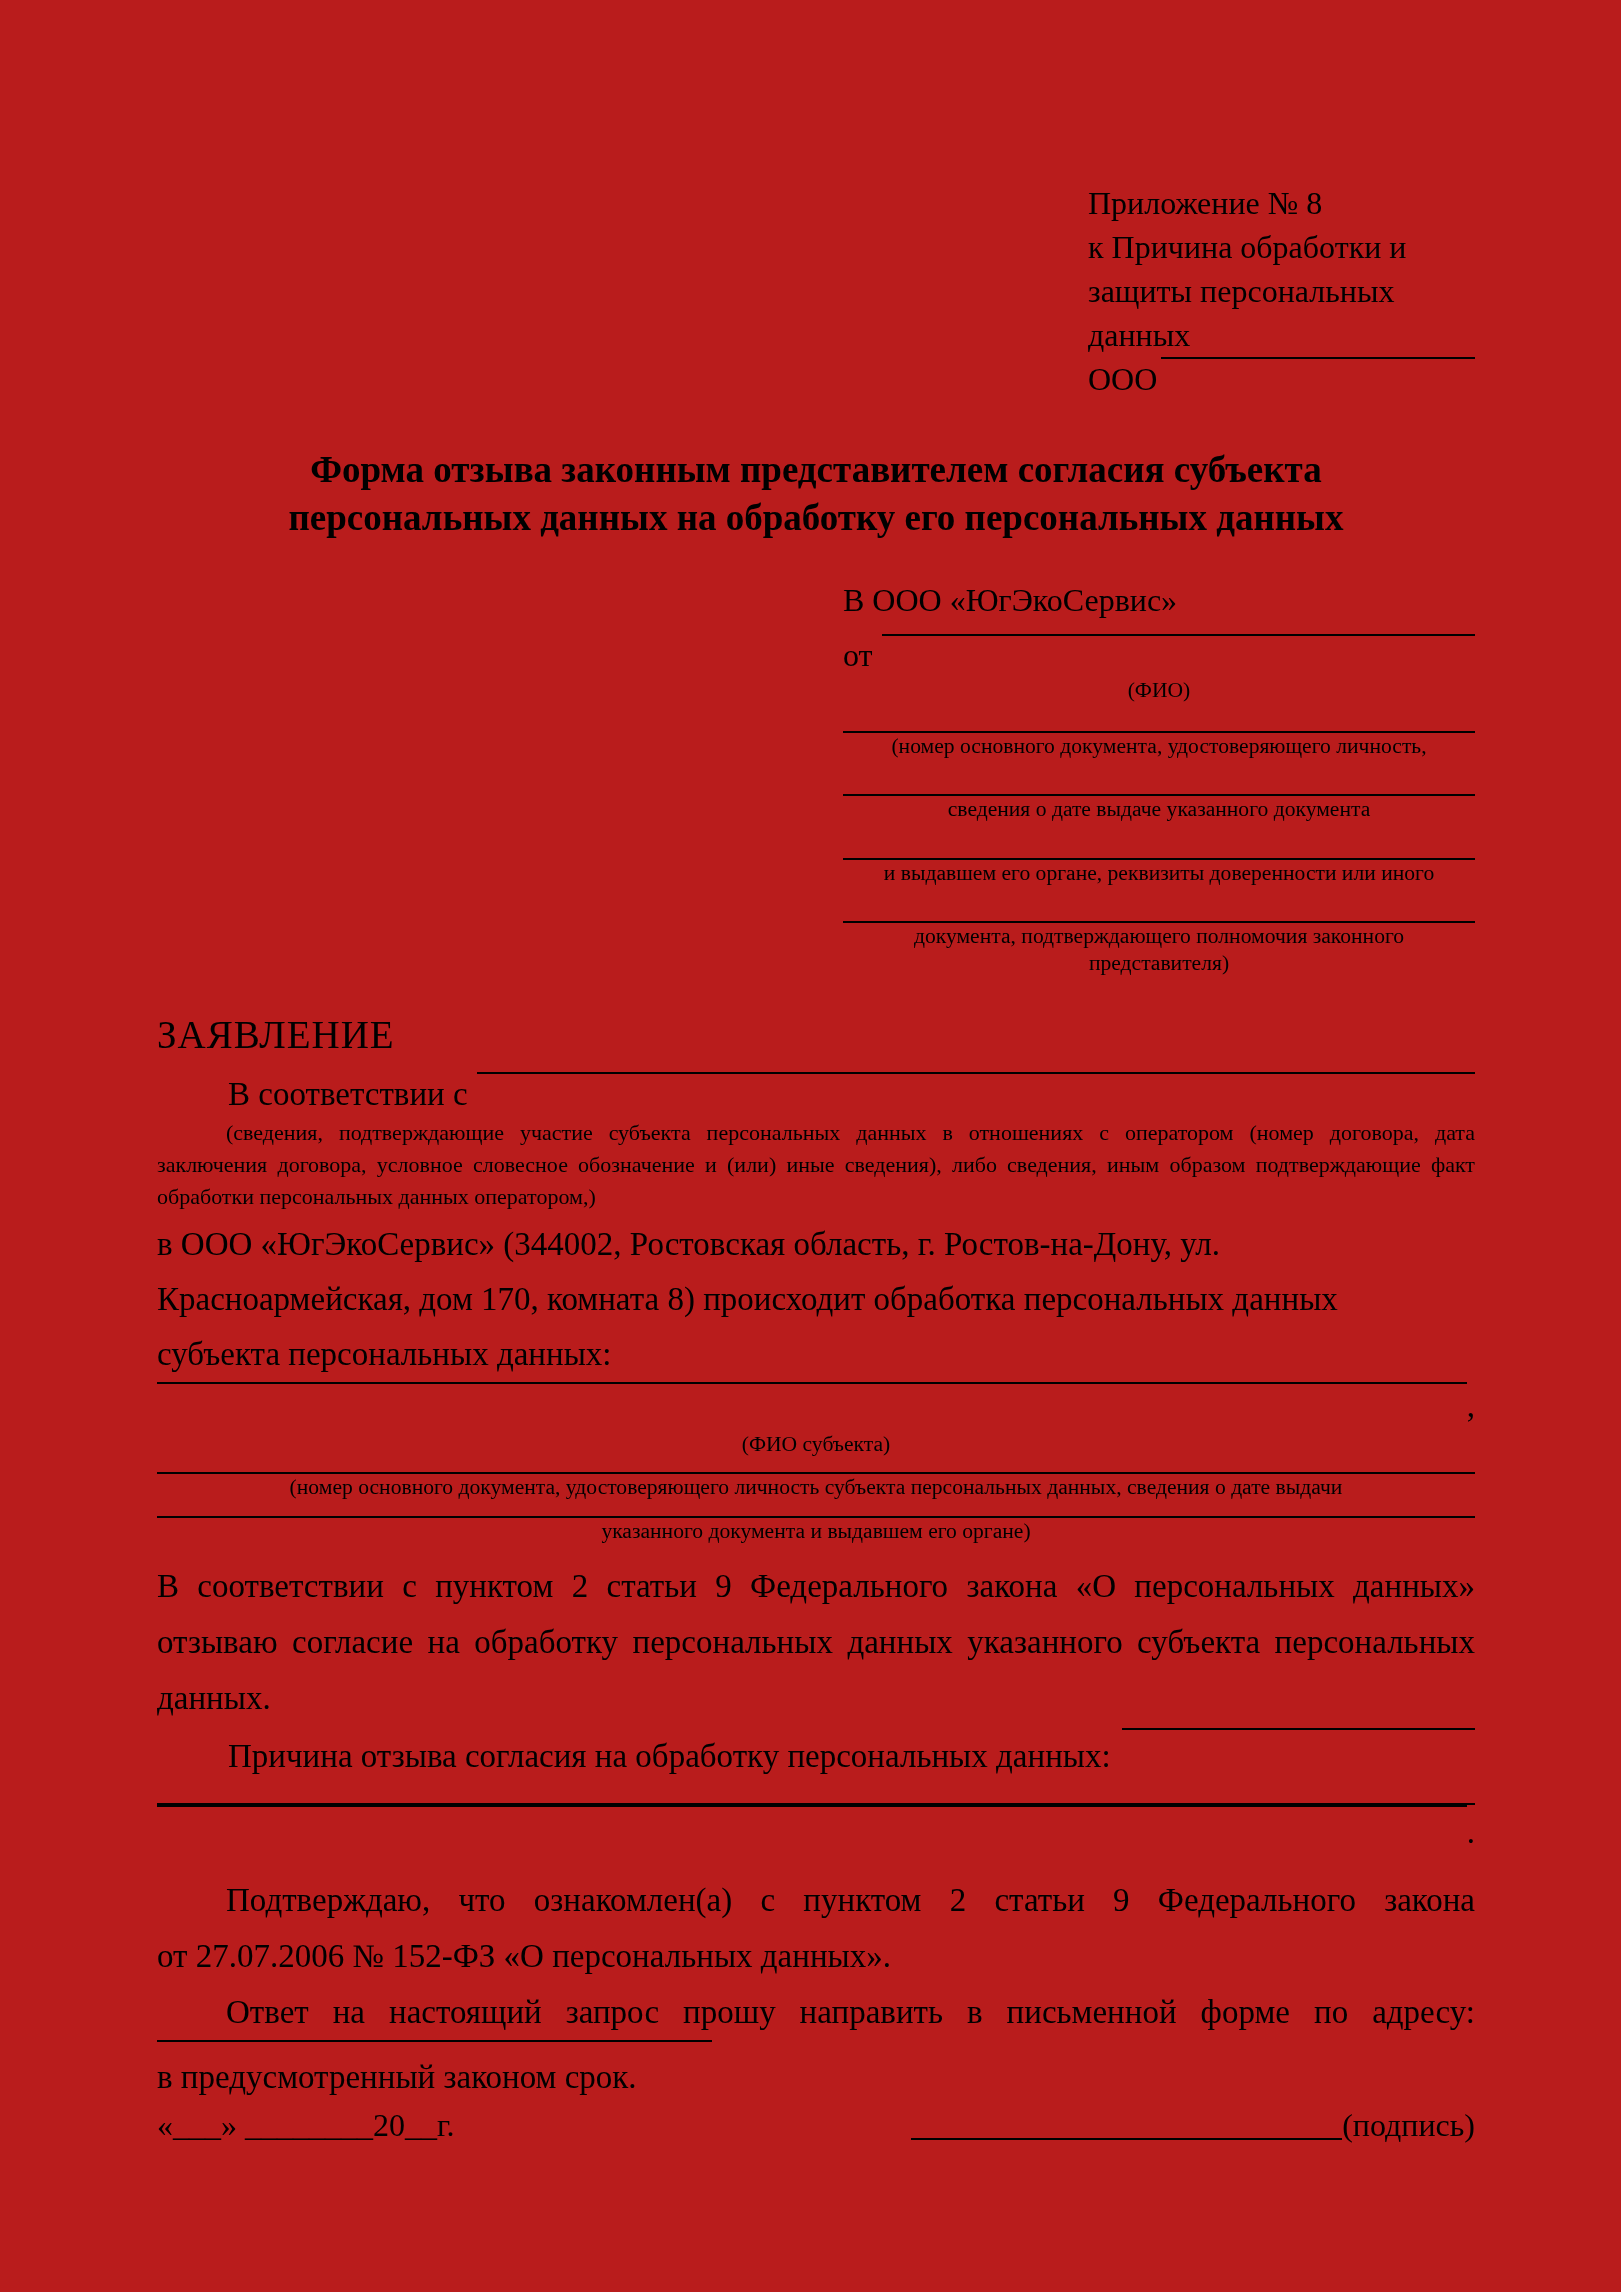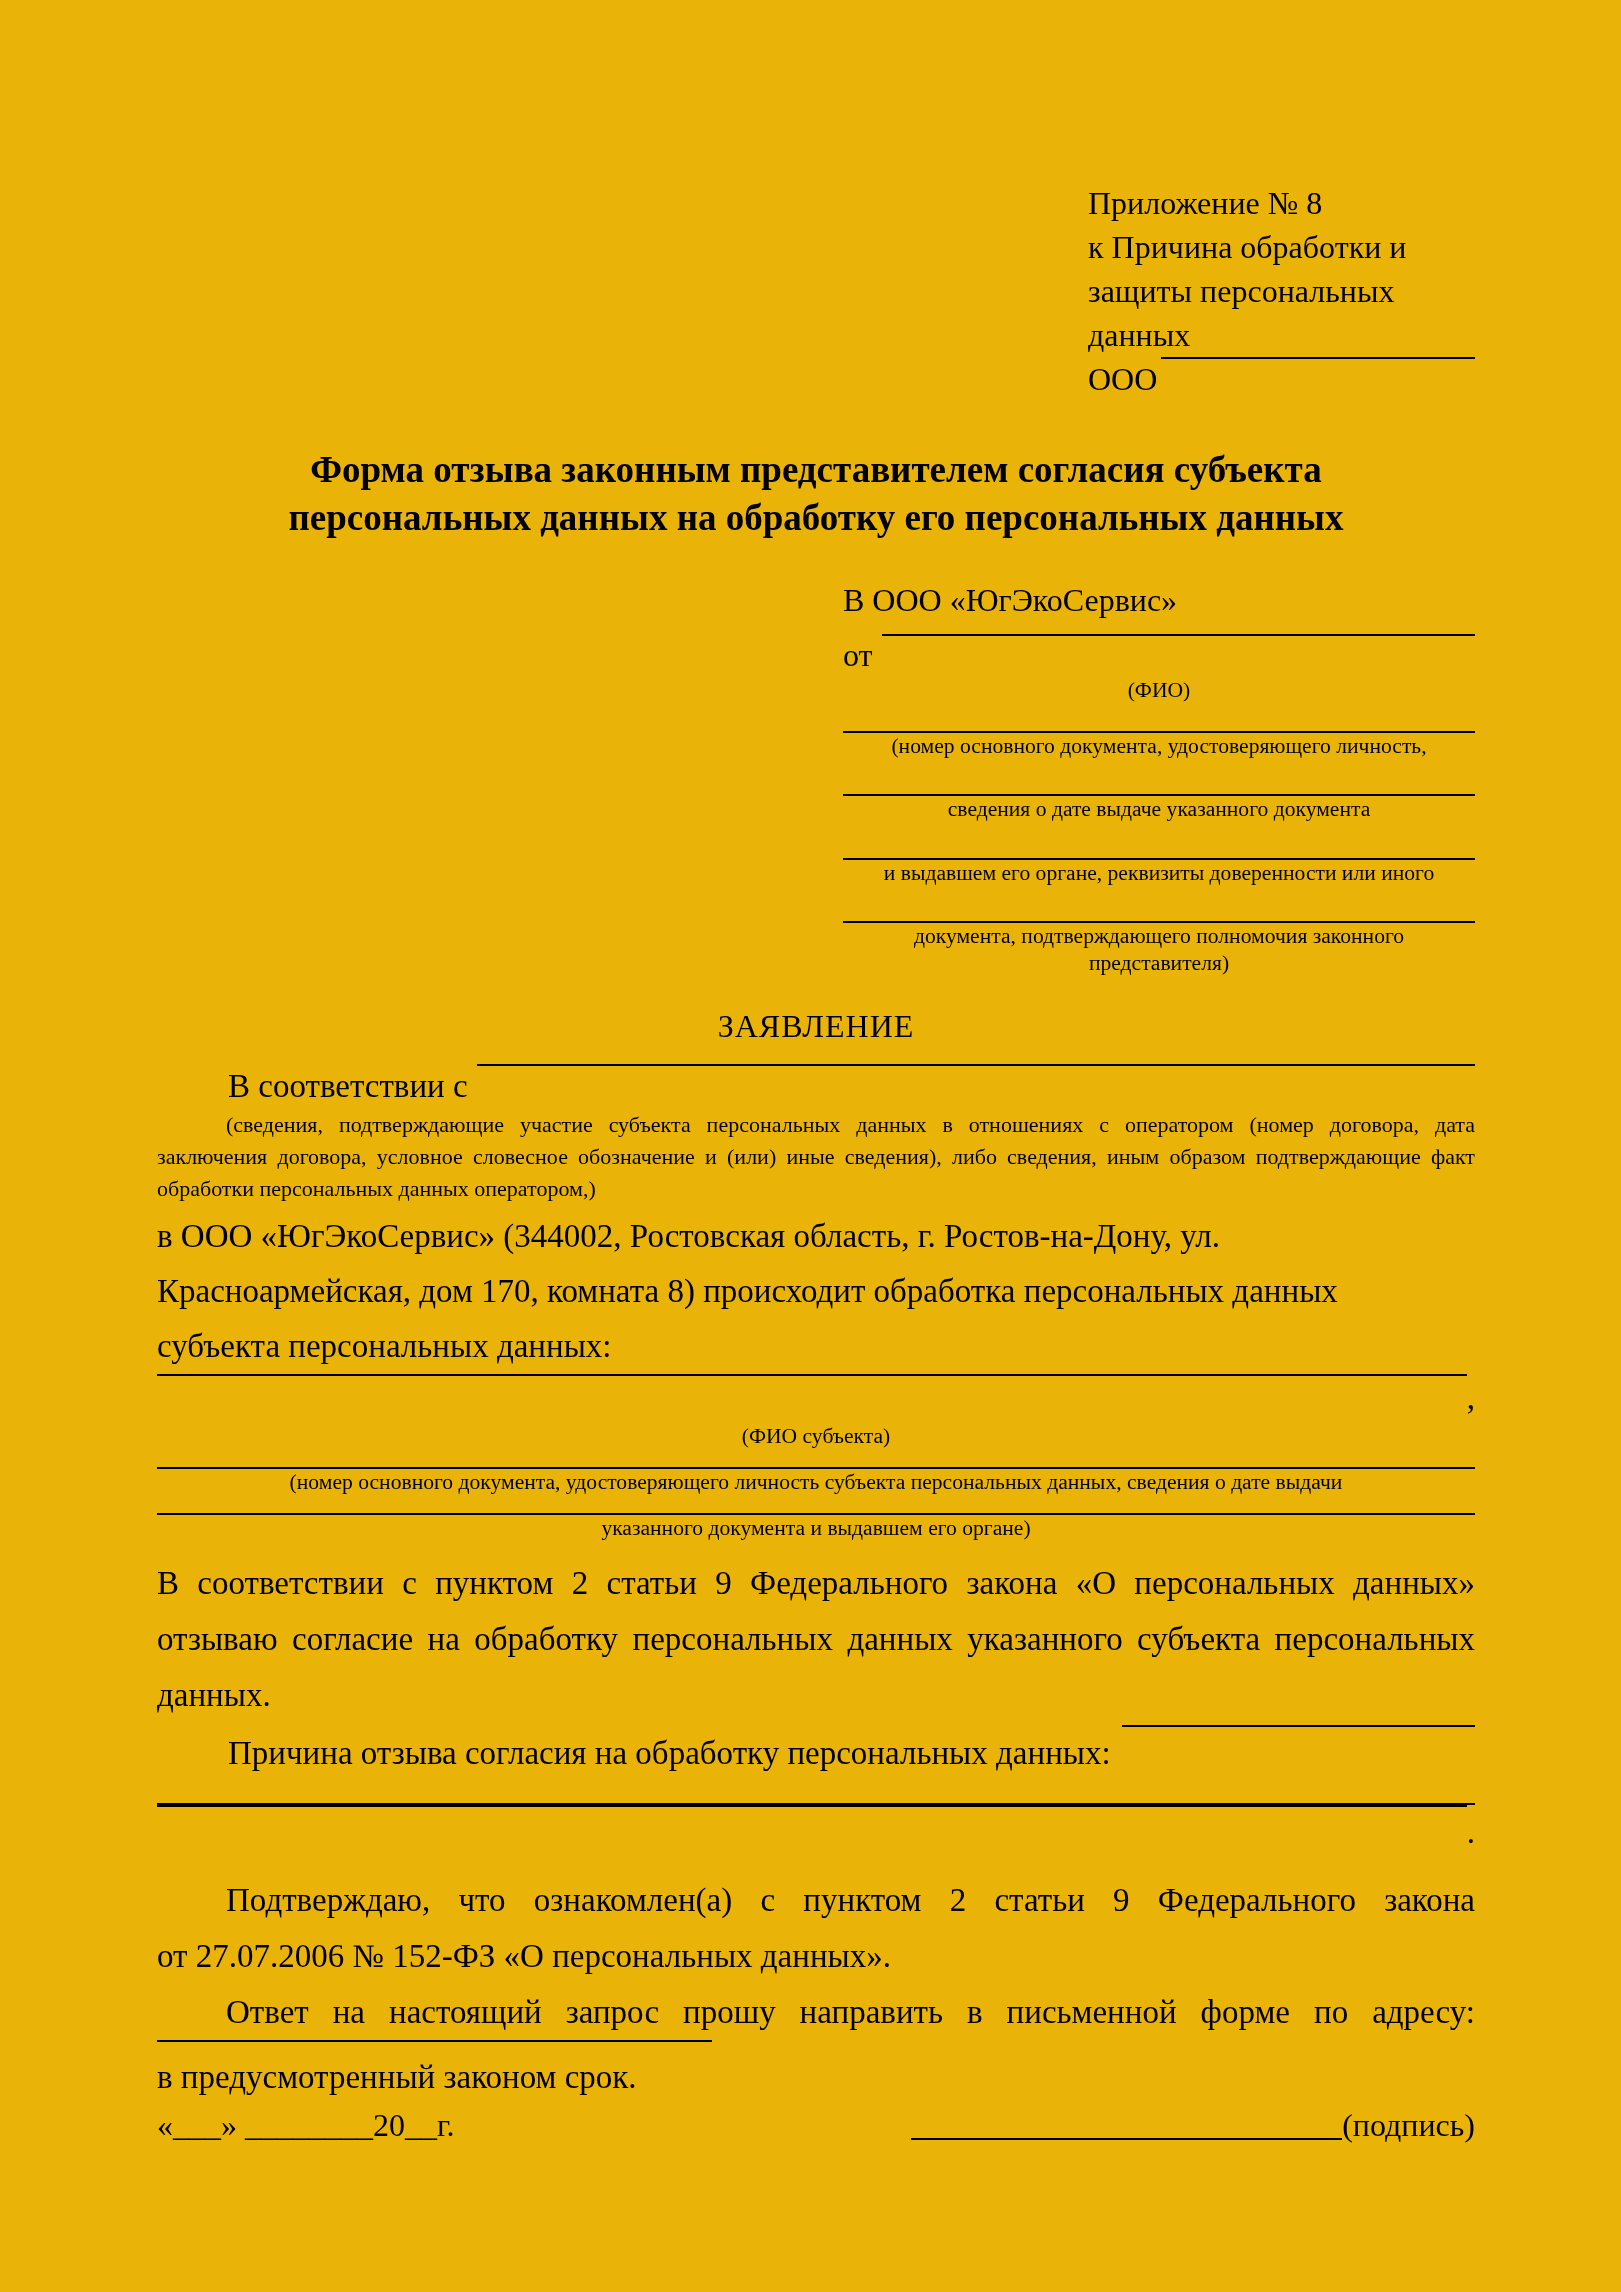--- a/index.html
+++ b/index.html
@@ -1,17 +1,17 @@
 <!DOCTYPE html>
 <html><head>
 <meta charset="utf-8">
 <style>
   html,body{margin:0;padding:0;background:#e8e8e8;}
   .page{
-    width:1621px;height:2293px;background:#eab308;color:#000;
+    width:1621px;height:2293px;background:#b91c1c;color:#000;
     font-family:"Liberation Serif","DejaVu Serif",serif;
     font-size:33px;box-sizing:border-box;
     padding:181px 146px 147px 157px;
     display:flex;flex-direction:column;
     margin:0 auto;position:relative;
   }
   .row{display:flex;align-items:flex-start;}
   .fill{flex:1;border-bottom:2.9px solid #000;margin-bottom:6.9px;}
   
   .hdr{margin-left:931px;font-size:32px;line-height:44px;}
@@ -20,21 +20,21 @@
   .title{margin-top:45px;text-align:center;font-weight:bold;font-size:37px;line-height:48px;}
   
   .addr{margin-left:686px;margin-top:37px;font-size:32px;}
   .addr-to{line-height:43px;margin-bottom:11.8px;}
   .from-row{line-height:43px;}
   .from-row .fill{margin-left:9.8px;}
   .cap{font-size:21.6px;line-height:26.5px;text-align:center;}
   .blank{border-bottom:2.9px solid #000;height:35px;}
   .blank.first{height:27.4px;}
   
-  .zayav{text-align:center;font-size:32px;line-height:47px;margin-top:27px;letter-spacing:1px;}
+  .zayav{text-align:left;font-size:39px;line-height:47px;margin-top:35px;letter-spacing:1px;}
   .inacc{margin-top:13.7px;line-height:45px;}
   .inacc .lbl{padding-left:71px;white-space:nowrap;margin-right:9.8px;}
   .note{font-size:22px;line-height:32px;}
   .ind{text-indent:69px;}
   .jl{text-align:justify;text-align-last:justify;}
   .op{line-height:55px;margin-top:3.9px;}
   .comma-row{line-height:49px;}
   .comma-row .fill{margin-bottom:7.8px;}
   .blankfull{border-bottom:2.9px solid #000;height:41px;}
   .wd{line-height:56px;margin-top:13.7px;}

